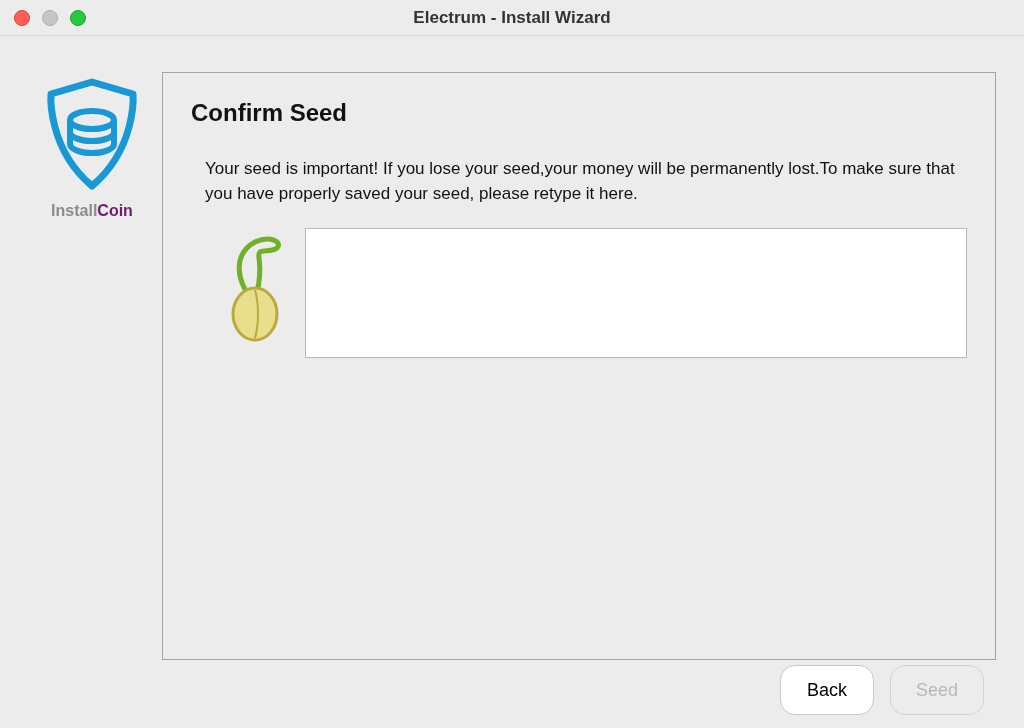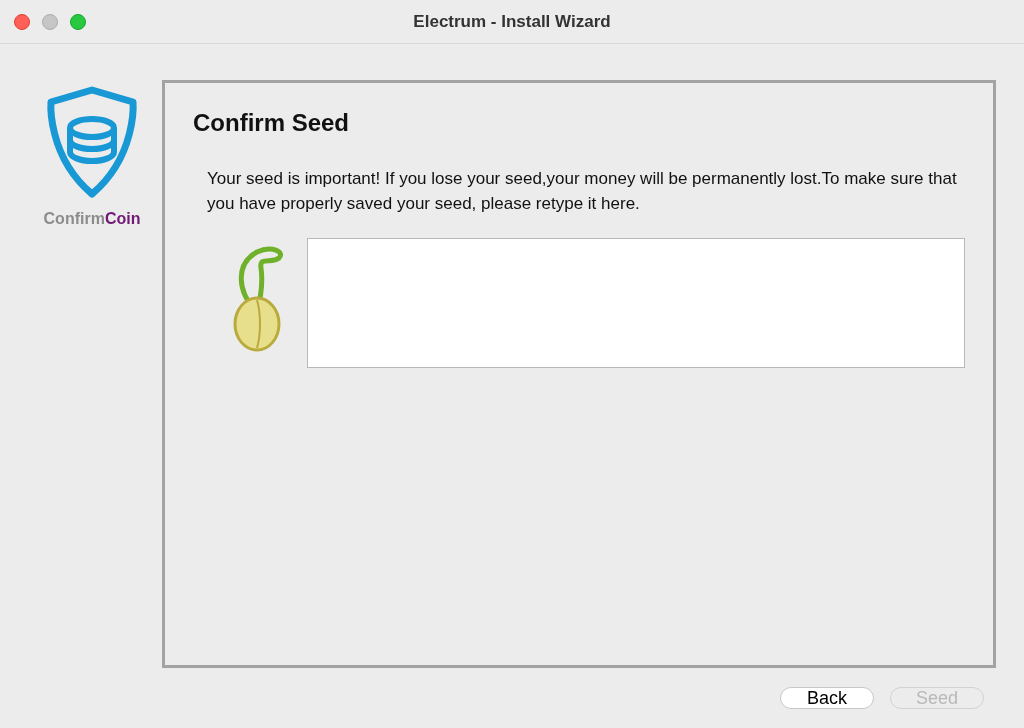--- a/index.html
+++ b/index.html
@@ -4,21 +4,21 @@
   <style>
     * { box-sizing: border-box; margin: 0; padding: 0; }
     body {
       width: 1024px;
       height: 728px;
       background: #ececec;
       font-family: -apple-system, BlinkMacSystemFont, "Helvetica Neue", Arial, sans-serif;
       overflow: hidden;
     }
     .titlebar {
-      height: 44px;
+      height: 36px;
       background: #ececec;
       display: flex;
       align-items: center;
       position: relative;
       border-bottom: 1px solid #d8d8d8;
     }
     .traffic-lights {
       display: flex;
       gap: 12px;
       margin-left: 14px;
@@ -56,21 +56,21 @@
     .brand-label {
       margin-top: 6px;
       font-size: 16px;
       font-weight: 600;
     }
     .brand-gray { color: #8c8c8c; }
     .brand-blue { color: #701a75; }
     .panel {
       flex: 1;
       background: #ececec;
-      border: 3px solid #a3a3a3;
+      border: 1px solid #a3a3a3;
       padding: 26px 28px 28px 28px;
     }
     .panel h1 {
       font-size: 24px;
       font-weight: 700;
       color: #111;
       margin-bottom: 30px;
     }
     .instructions {
       font-size: 17px;
@@ -104,21 +104,21 @@
     .footer {
       height: 60px;
       display: flex;
       justify-content: flex-end;
       align-items: center;
       gap: 16px;
       padding-right: 40px;
     }
     .btn {
       min-width: 94px;
-      height: 22px;
+      height: 50px;
       border-radius: 15px;
       border: 1px solid #c8c8c8;
       background: #ffffff;
       font-size: 18px;
       padding: 0 18px;
       cursor: pointer;
     }
     .btn-disabled {
       color: #b8b8b8;
       background: #ececec;
@@ -142,21 +142,21 @@
   <div class="sidebar">
     <div class="shield-icon">
       <svg width="110" height="120" viewBox="0 0 110 120">
         <path d="M55 6 L96 18 C96 18 100 72 55 110 C10 72 14 18 14 18 Z" fill="none" stroke="#1898d5" stroke-width="7" stroke-linejoin="round"></path>
         <ellipse cx="55" cy="44" rx="22" ry="9" fill="none" stroke="#1898d5" stroke-width="6"></ellipse>
         <path d="M33 44 v12 a22 9 0 0 0 44 0 v-12" fill="none" stroke="#1898d5" stroke-width="6"></path>
         <path d="M33 56 v12 a22 9 0 0 0 44 0 v-12" fill="none" stroke="#1898d5" stroke-width="6"></path>
       </svg>
     </div>
     <div class="brand-label">
-      <span class="brand-gray">Confirm</span><span class="brand-blue">Coin</span>
+      <span class="brand-gray">Install</span><span class="brand-blue">Coin</span>
     </div>
   </div>
 
   <div class="panel">
     <h1>Confirm Seed</h1>
     <p class="instructions">Your seed is important! If you lose your seed,your money will be permanently lost.To make sure that you have properly saved your seed, please retype it here.</p>
     <div class="seed-row">
       <div class="seed-icon">
         <svg width="80" height="110" viewBox="0 0 80 110">
           <path d="M40 70 C 20 50 18 22 40 10 C 55 3 68 10 62 16 C 55 22 42 14 44 26 C 46 40 44 55 40 70" fill="none" stroke="#6fb12a" stroke-width="5" stroke-linecap="round"></path>

